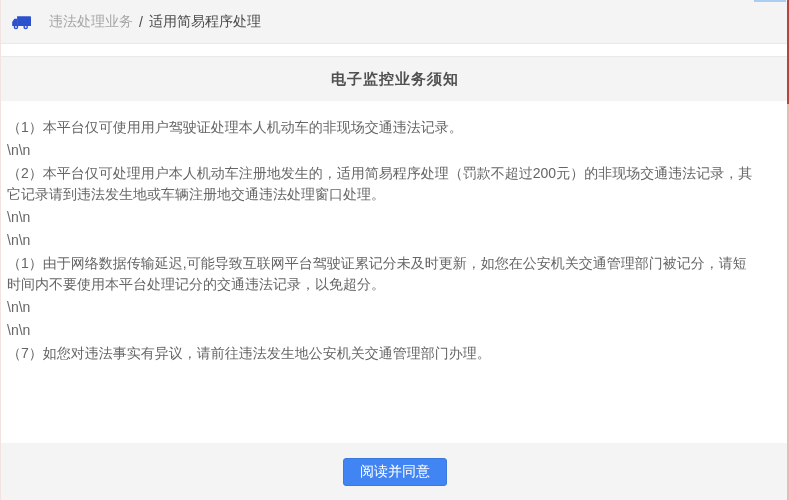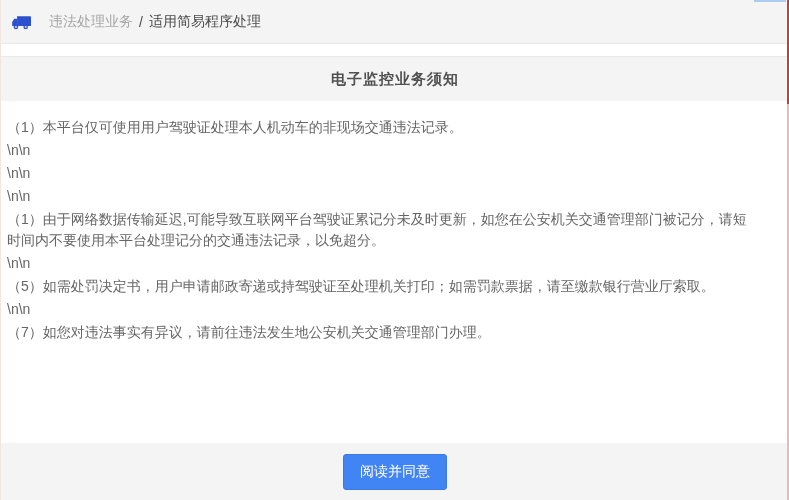--- a/index.html
+++ b/index.html
@@ -55,21 +55,21 @@
     font-size:14px;
     line-height:21px;
     color:#666666;
   }
   .panel-footer{
     flex:0 0 57px;
     background:#f4f4f5;
     display:flex;align-items:center;justify-content:center;
   }
   .agree-btn{
-    min-width:94px;height:36px;
+    min-width:94px;height:28px;
     background:#4184f3;
     border:1px solid #3a79e0;
     border-radius:3px;
     color:#ffffff;
     font-size:14px;
     font-family:"Liberation Sans","DejaVu Sans",sans-serif;
     cursor:pointer;
     padding:0 16px;
   }
   
@@ -114,25 +114,25 @@
     </nav>
   </header>
 
   <section class="panel">
     <div class="panel-header">
       <h1 class="panel-title">电子监控业务须知</h1>
     </div>
     <div class="panel-body">
         <p class="notice-line">（1）本平台仅可使用用户驾驶证处理本人机动车的非现场交通违法记录。</p>
         <p class="notice-line">\n\n</p>
+        <p class="notice-line">（2）本平台仅可处理用户本人机动车注册地发生的，适用简易程序处理（罚款不超过200元）的非现场交通违法记录，其它记录请到违法发生地或车辆注册地交通违法处理窗口处理。</p>
         <p class="notice-line">\n\n</p>
         <p class="notice-line">\n\n</p>
         <p class="notice-line">（1）由于网络数据传输延迟,可能导致互联网平台驾驶证累记分未及时更新，如您在公安机关交通管理部门被记分，请短时间内不要使用本平台处理记分的交通违法记录，以免超分。</p>
         <p class="notice-line">\n\n</p>
-        <p class="notice-line">（5）如需处罚决定书，用户申请邮政寄递或持驾驶证至处理机关打印；如需罚款票据，请至缴款银行营业厅索取。</p>
         <p class="notice-line">\n\n</p>
         <p class="notice-line">（7）如您对违法事实有异议，请前往违法发生地公安机关交通管理部门办理。</p>
       </div>
     <div class="panel-footer">
       <button class="agree-btn">阅读并同意</button>
     </div>
   </section>
 
   <div class="top-right-sliver"></div>
   <div class="right-track">

